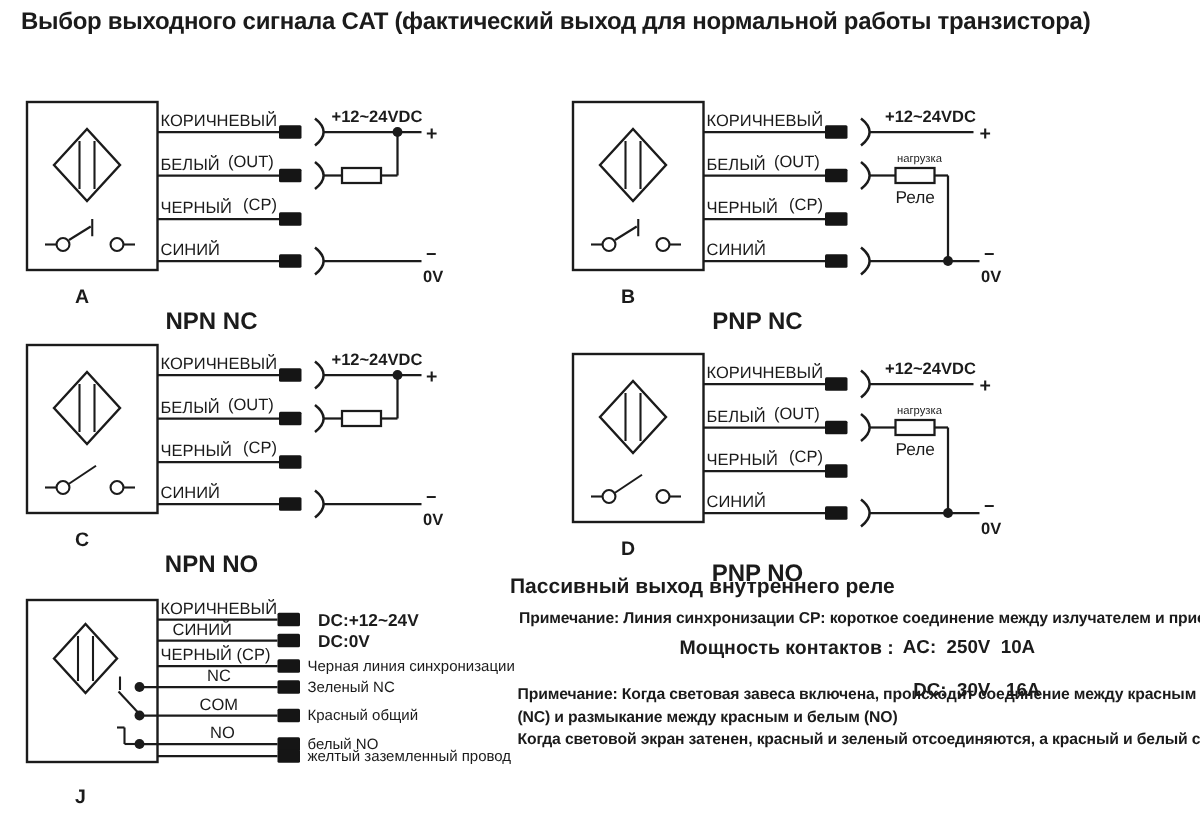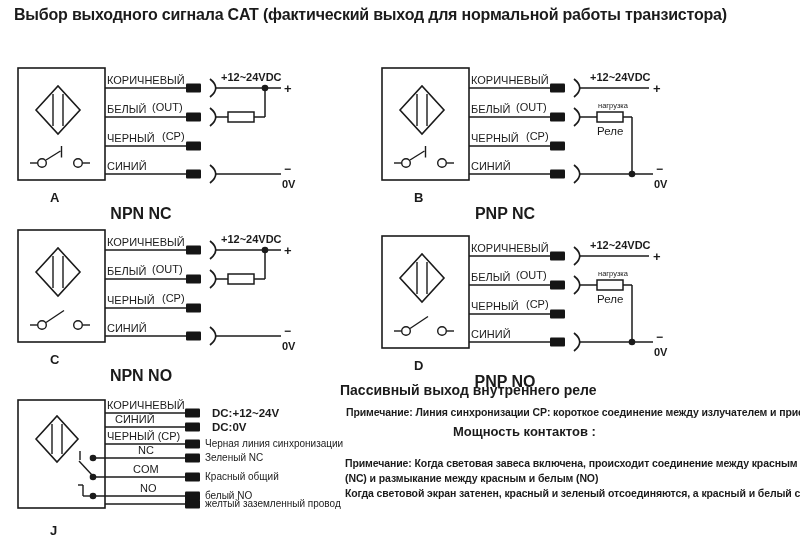--- a/index.html
+++ b/index.html
@@ -231,18 +231,20 @@
       <line x1="78" y1="93" x2="83" y2="93" stroke="#1b1b1b" stroke-width="1.4"></line>
       <line x1="83" y1="93" x2="83" y2="104" stroke="#1b1b1b" stroke-width="1.4"></line>
       <line x1="83" y1="104" x2="93" y2="104" stroke="#1b1b1b" stroke-width="1.4"></line>
       <text x="50" y="143" font-size="13" font-weight="600">J</text>
     </svg></div>
 
 <div id="note-passive" class="abs">Пассивный выход внутреннего реле</div>
 <div id="note-sync" class="abs">Примечание: Линия синхронизации CP: короткое соединение между излучателем и приемником</div>
 <div id="contacts-row" class="abs">
   <span class="lbl">Мощность контактов :</span>
+  <span class="vals"><span>AC:  250V  10A</span><br>
+  <span>DC:  30V   16A</span></span>
 </div>
 <div id="notes-bottom" class="abs">
   <div>Примечание: Когда световая завеса включена, происходит соединение между красным и зеленым</div>
   <div>(NC) и размыкание между красным и белым (NO)</div>
   <div>Когда световой экран затенен, красный и зеленый отсоединяются, а красный и белый соединяются.</div>
 </div>
 
 </body></html>

